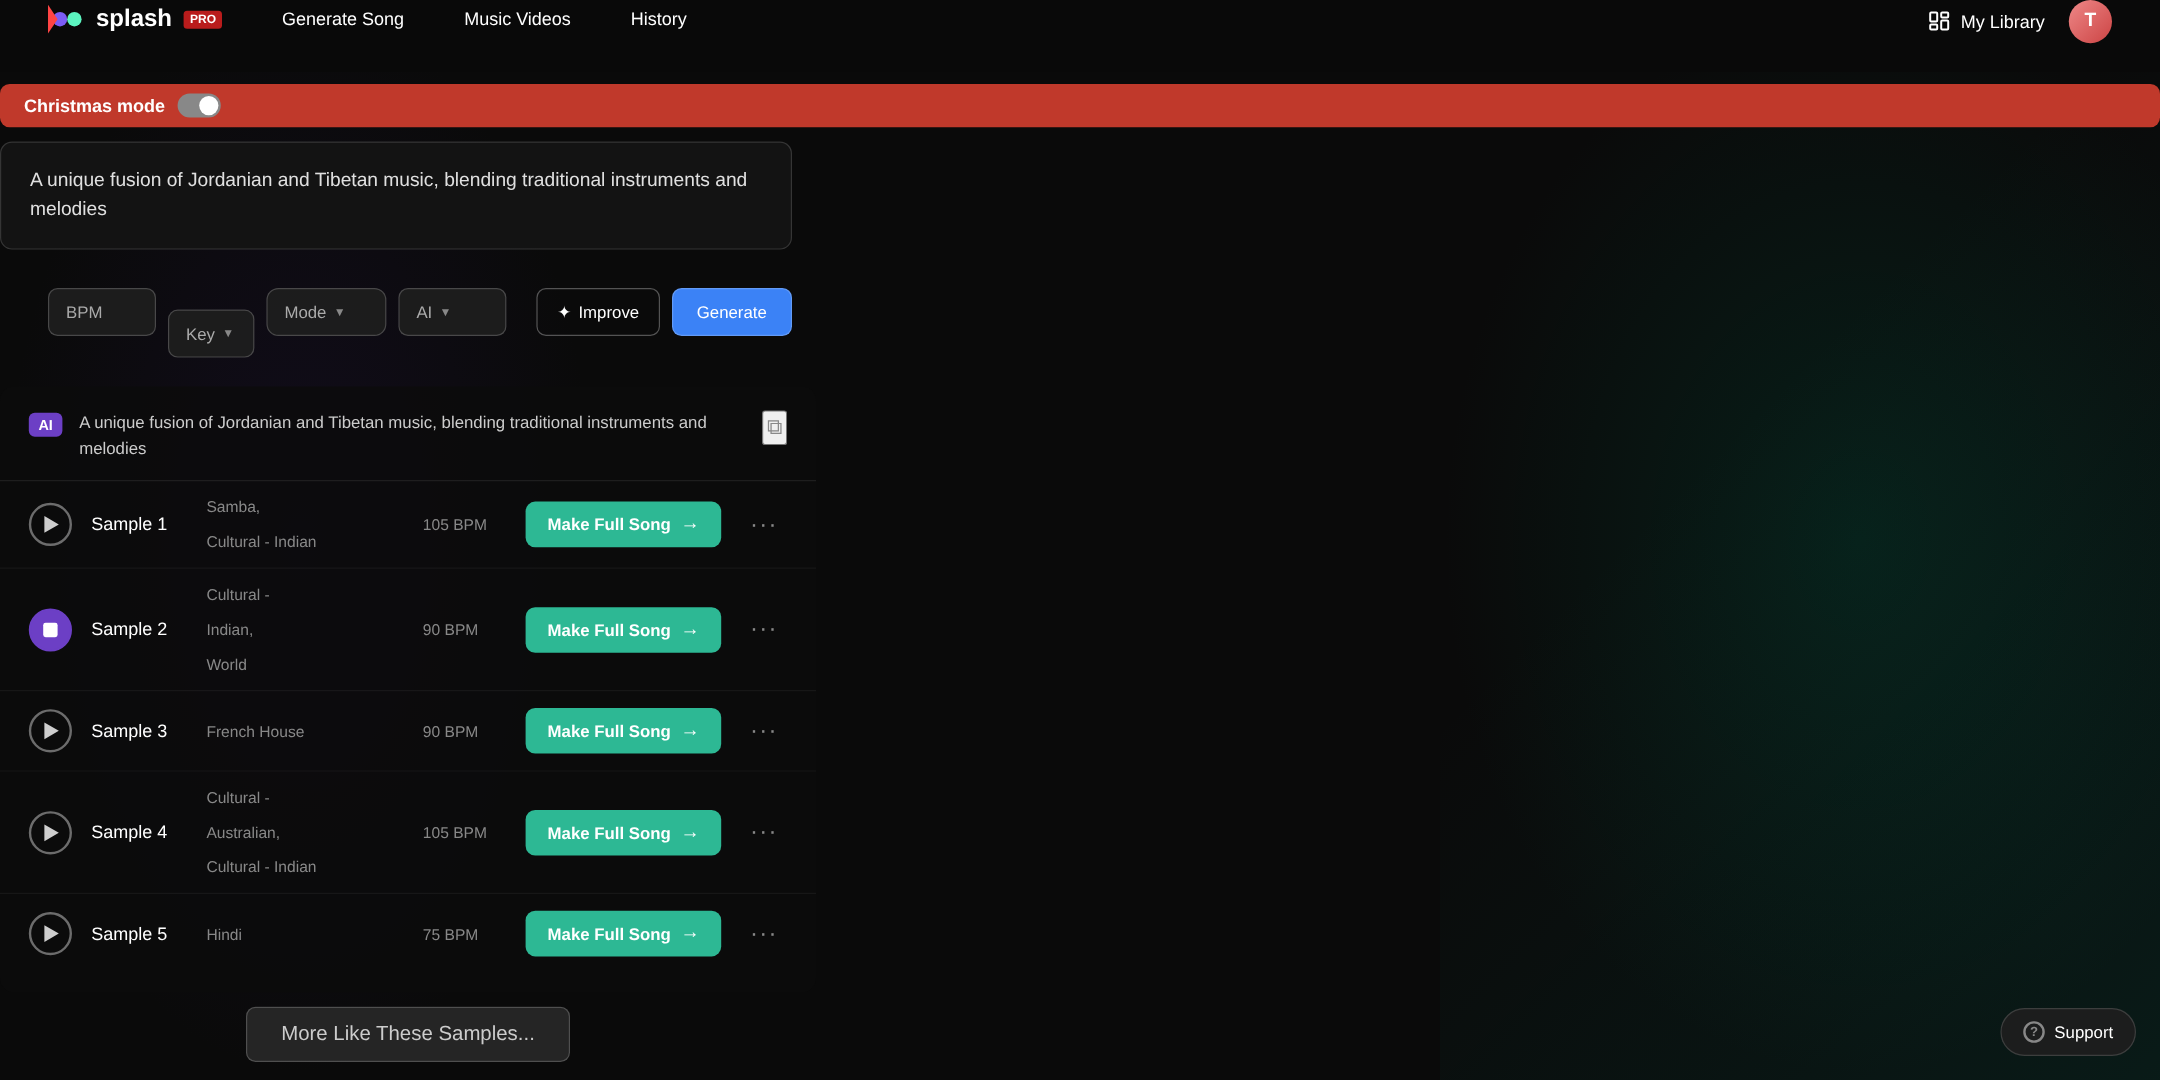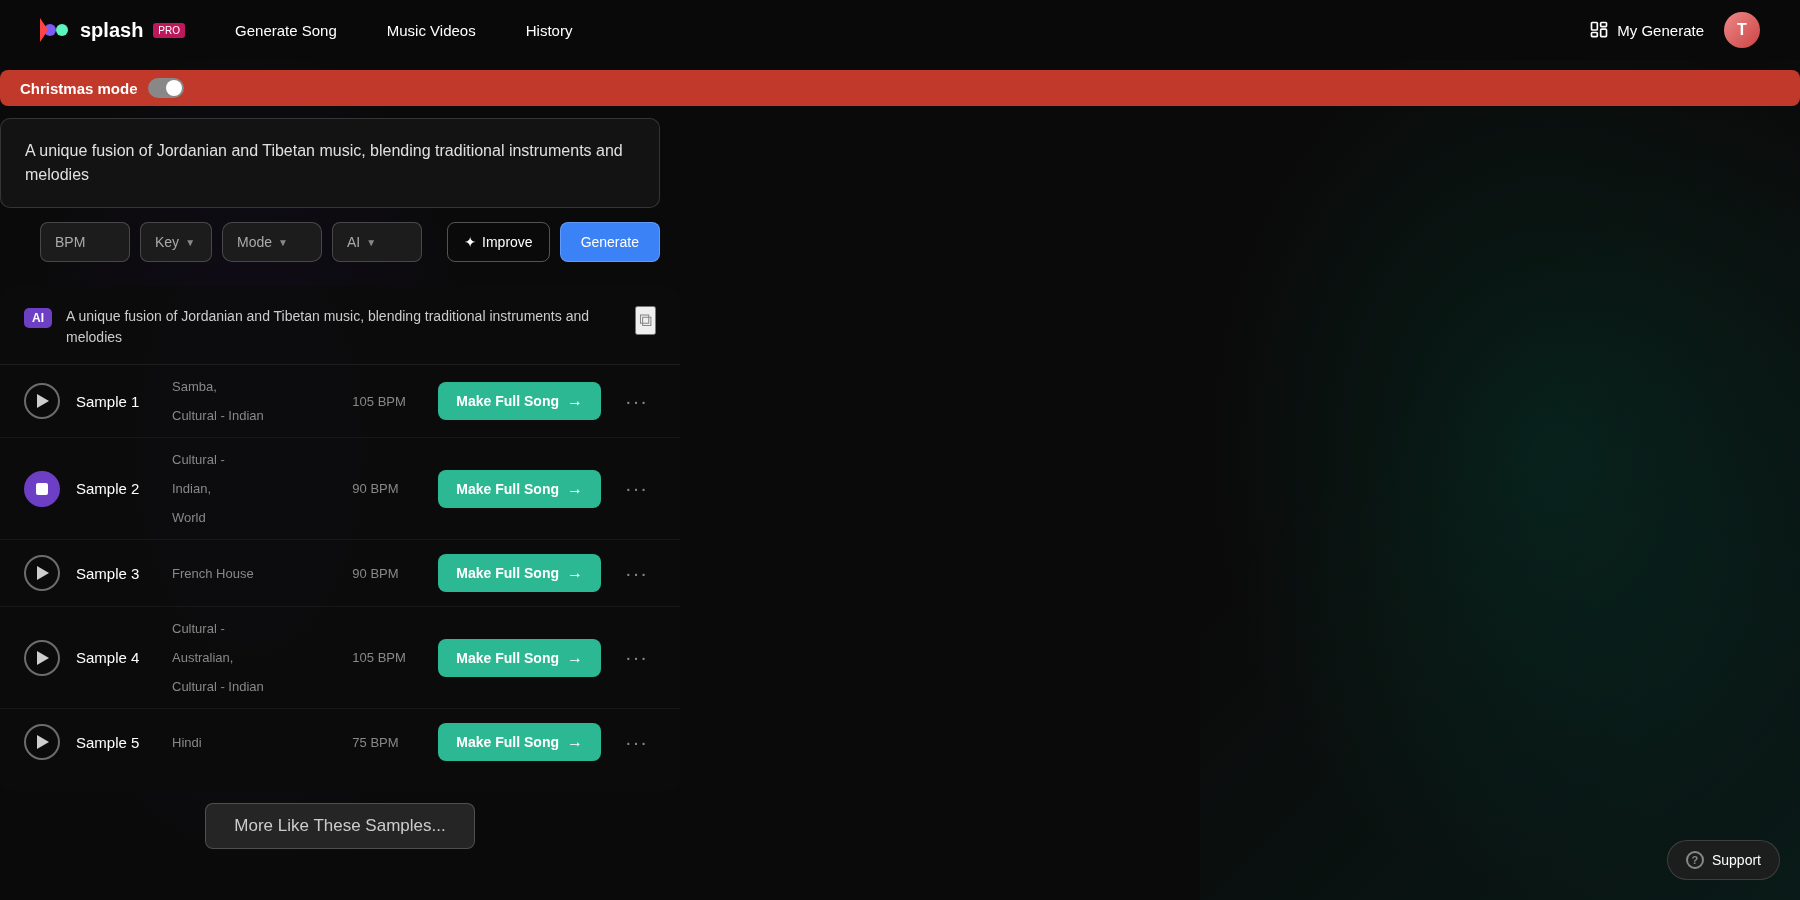--- a/index.html
+++ b/index.html
@@ -51,21 +51,21 @@
       height: 900px;
       background: linear-gradient(135deg, transparent 40%, rgba(0, 120, 100, 0.15) 100%);
       z-index: 0;
     }
 
     
     .navbar {
       position: relative;
       z-index: 10;
       display: flex;
-      align-items: center;
+      align-items: flex-start;
       justify-content: space-between;
       padding: 0 40px;
       height: 60px;
       background: rgba(10, 10, 10, 0.95);
     }
 
     .navbar-left {
       display: flex;
       align-items: center;
       gap: 50px;
@@ -82,24 +82,24 @@
       height: 32px;
     }
 
     .logo-text {
       font-size: 20px;
       font-weight: 700;
       color: #fff;
     }
 
     .logo-pro {
-      background: #be185d;
+      background: #b91c1c;
       color: #fff;
       font-size: 10px;
-      font-weight: 400;
+      font-weight: 700;
       padding: 2px 5px;
       border-radius: 3px;
       margin-left: 2px;
     }
 
     .nav-links {
       display: flex;
       gap: 50px;
     }
 
@@ -233,20 +233,21 @@
       color: #888;
     }
 
     .bpm-btn {
       width: 90px;
       margin-left: 40px;
     }
 
     .key-btn {
       width: 72px;
+      margin-top: 36px;
     }
 
     .mode-btn {
       width: 100px;
       border-radius: 10px;
     }
 
     .ai-btn {
       width: 90px;
     }
@@ -503,21 +504,21 @@
     </nav>
   </div>
   <div class="navbar-right">
     <div class="my-library-btn">
       <svg class="library-icon" viewBox="0 0 24 24" fill="none" stroke="#fff" stroke-width="2">
         <rect x="3" y="3" width="7" height="9" rx="1"></rect>
         <rect x="14" y="3" width="7" height="5" rx="1"></rect>
         <rect x="14" y="11" width="7" height="9" rx="1"></rect>
         <rect x="3" y="15" width="7" height="5" rx="1"></rect>
       </svg>
-      <span>My Generate</span>
+      <span>My Library</span>
     </div>
     <div class="avatar">T</div>
   </div>
 </nav>
 
 <div class="main-content">
 
   <div class="christmas-banner">
     <span class="christmas-text">Christmas mode</span>
     <div class="christmas-toggle">

